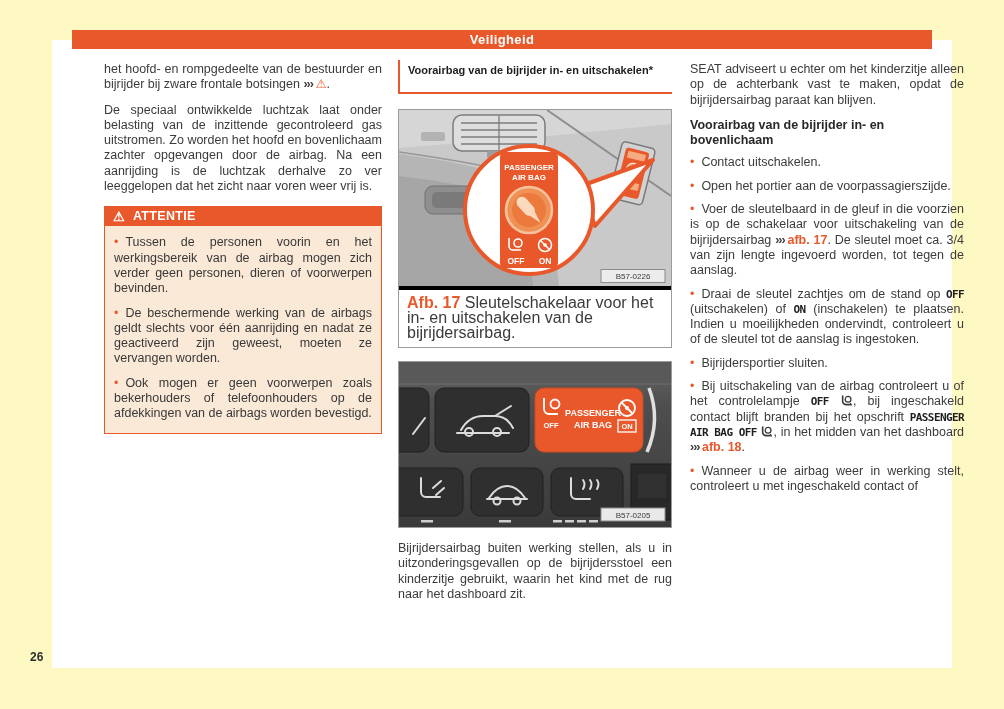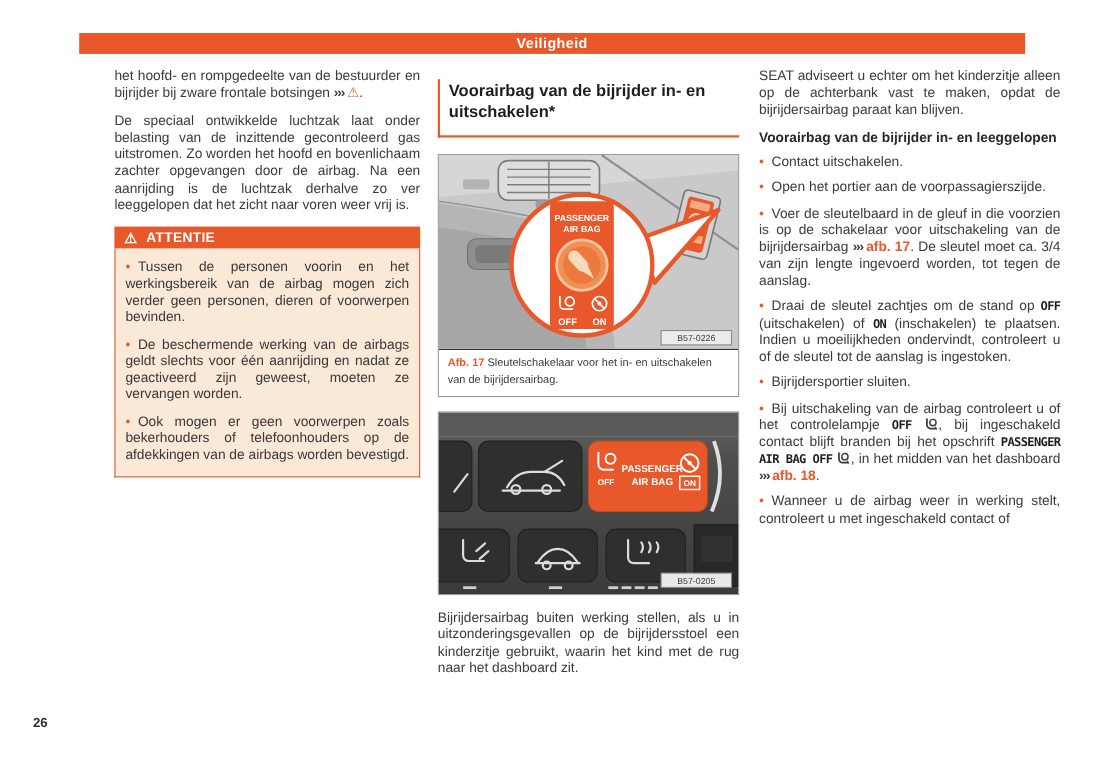--- a/index.html
+++ b/index.html
@@ -1,16 +1,16 @@
 <!DOCTYPE html>
 <html style="--accent: #e9582b;"><head>
 <meta charset="utf-8">
 <style>
   html,body{margin:0;padding:0;background:#d8d7d5;}
-  .canvas{position:relative;width:1004px;height:709px;background:#ffffff;overflow:hidden;
+  .canvas{position:relative;width:1004px;height:709px;background:#fef9c3;overflow:hidden;
           font-family:"Liberation Sans",sans-serif;-webkit-font-smoothing:antialiased;}
   .page{position:absolute;left:52px;top:40px;width:900px;height:628px;background:#ffffff;}
   .header-bar{position:absolute;left:72px;top:30px;width:860px;height:19px;background:var(--accent,#e9582b);
           color:#fff;font-weight:bold;font-size:13px;letter-spacing:.4px;text-align:center;line-height:19px;}
   .page-num{position:absolute;left:30px;top:650px;font-size:12px;font-weight:bold;color:#2e2e2e;}
   .col{position:absolute;top:62px;padding-left:32px;}
   .col1{left:72px;width:278px;}
   .col2{left:366px;width:274px;top:60px;}
   .col3{left:658px;width:274px;}
 
@@ -27,25 +27,25 @@
   .r-icon svg{vertical-align:-2px;}
 
   .attention{margin-top:12px;}
   .attention-header{background:var(--accent,#e9582b);color:#fff;font-weight:bold;font-size:12.5px;
           padding:3px 9px;display:flex;align-items:center;gap:8px;letter-spacing:.3px;}
   .warn-tri{font-size:13px;line-height:1;}
   .attention-body{background:#fbe9d8;border:1px solid var(--accent,#e9582b);border-top:none;padding:9px 9px 2px 9px;}
   .attention-body .blk-bullet{font-weight:normal;color:#383838;margin-bottom:9px;}
 
   .h2-block{border-left:2px solid var(--accent,#e9582b);border-bottom:2px solid var(--accent,#e9582b);
-          padding:1px 0 12px 8px;margin:12px 0 15px 0;font-size:15px;line-height:19px;font-weight:bold;color:#1d1d1d;}
+          padding:1px 0 12px 8px;margin:0 0 15px 0;font-size:11px;line-height:19px;font-weight:bold;color:#1d1d1d;}
   .fig{border:1px solid #9b9b9b;margin:0 0 13px 0;padding:0;}
   .fig svg{display:block;}
   .fig svg text{font-family:"Liberation Sans",sans-serif;}
-  .fig figcaption{border-top:1px solid #000000;padding:5px 8px 7px 8px;font-size:10px;line-height:15px;color:#3b3b3b;}
+  .fig figcaption{border-top:4px solid #000000;padding:5px 8px 7px 8px;font-size:16px;line-height:15px;color:#3b3b3b;}
   .code-text{font-size:8px;fill:#3c3c3c;}
 </style>
 </head>
 <body>
 
 <div class="canvas">
   <div class="page"></div>
 
   <div class="header-bar">
     <span>Veiligheid</span>
@@ -208,21 +208,21 @@
           <text x="234" y="155.5" text-anchor="middle" class="code-text">B57-0205</text>
         </g>
       </svg>
     </figure>
 
     <p class="body-p"><span class="r-n">Bijrijdersairbag buiten werking stellen, als u in uitzonderingsgevallen op de bijrijdersstoel een kinderzitje gebruikt, waarin het kind met de rug naar het dashboard zit.</span></p>
   </div>
 
   <div class="col col3">
       <p class="blk-p"><span class="r-n">SEAT adviseert u echter om het kinderzitje alleen op de achterbank vast te maken, opdat de bijrijdersairbag paraat kan blijven.</span></p>
-      <h3 class="blk-h3"><span class="r-n">Voorairbag van de bijrijder in- en leeggelopen</span></h3>
+      <h3 class="blk-h3"><span class="r-n">Voorairbag van de bijrijder in- en bovenlichaam</span></h3>
       <p class="blk-bullet"><span class="r-dot">•</span><span class="r-n">Contact uitschakelen.</span></p>
       <p class="blk-bullet"><span class="r-dot">•</span><span class="r-n">Open het portier aan de voorpassagierszijde.</span></p>
       <p class="blk-bullet"><span class="r-dot">•</span><span class="r-n">Voer de sleutelbaard in de gleuf in die voorzien is op de schakelaar voor uitschakeling van de bijrijdersairbag </span><span class="r-ref">››› </span><span class="r-o">afb. 17</span><span class="r-n">. De sleutel moet ca. 3/4 van zijn lengte ingevoerd worden, tot tegen de aanslag.</span></p>
       <p class="blk-bullet"><span class="r-dot">•</span><span class="r-n">Draai de sleutel zachtjes om de stand op </span><span class="r-d">OFF</span><span class="r-n"> (uitschakelen) of </span><span class="r-d">ON</span><span class="r-n"> (inschakelen) te plaatsen. Indien u moeilijkheden ondervindt, controleert u of de sleutel tot de aanslag is ingestoken.</span></p>
       <p class="blk-bullet"><span class="r-dot">•</span><span class="r-n">Bijrijdersportier sluiten.</span></p>
       <p class="blk-bullet"><span class="r-dot">•</span><span class="r-n">Bij uitschakeling van de airbag controleert u of het controlelampje </span><span class="r-d">OFF</span><span class="r-n"> </span><span class="r-icon"><svg width="13" height="12" viewBox="0 0 16 15">
             <path d="M3.2 1.2 v6.5 a4.3 4.3 0 0 0 4.3 4.3 h5.5" fill="none" stroke="#3b3b3b" stroke-width="2" stroke-linecap="round"></path>
             <circle cx="10" cy="5.2" r="3.6" fill="none" stroke="#3b3b3b" stroke-width="1.6"></circle>
             <path d="M12.6 10 l1.8 3" stroke="#3b3b3b" stroke-width="1.4"></path>
           </svg></span><span class="r-n">, bij ingeschakeld contact blijft branden bij het opschrift </span><span class="r-d">PASSENGER AIR BAG OFF</span><span class="r-n"> </span><span class="r-icon"><svg width="13" height="12" viewBox="0 0 16 15">

